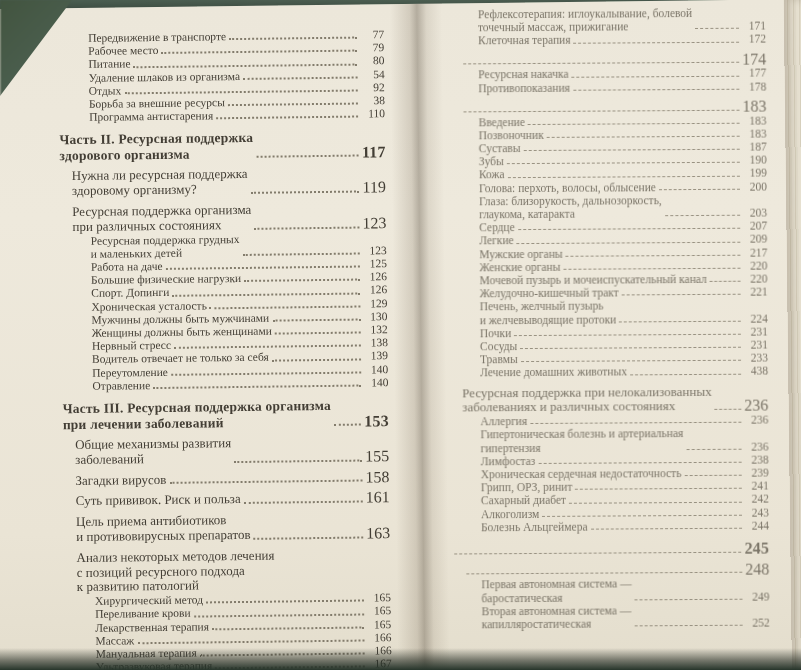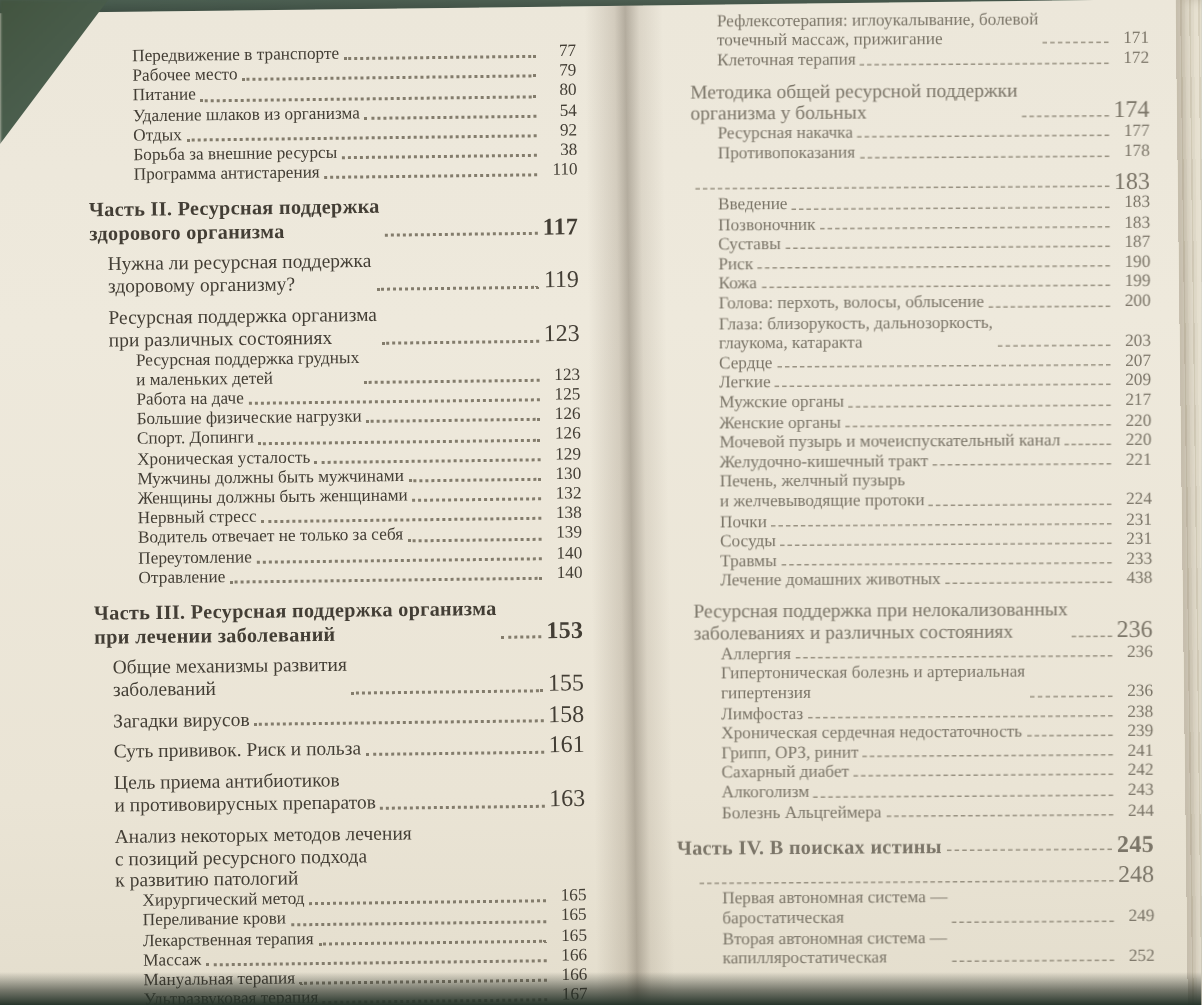--- a/index.html
+++ b/index.html
@@ -248,22 +248,20 @@
 точечный массаж, прижигание</span>
           <span class="dots"></span>
           <span class="num">171</span>
         </div>
         <div class="row lvl2">
           <span class="label">Клеточная терапия</span>
           <span class="dots"></span>
           <span class="num">172</span>
         </div>
         <div class="row lvl1">
-          <span class="label">Методика общей ресурсной поддержки
-организма у больных</span>
           <span class="dots"></span>
           <span class="num">174</span>
         </div>
         <div class="row lvl2">
           <span class="label">Ресурсная накачка</span>
           <span class="dots"></span>
           <span class="num">177</span>
         </div>
         <div class="row lvl2">
           <span class="label">Противопоказания</span>
@@ -283,21 +281,21 @@
           <span class="label">Позвоночник</span>
           <span class="dots"></span>
           <span class="num">183</span>
         </div>
         <div class="row lvl2">
           <span class="label">Суставы</span>
           <span class="dots"></span>
           <span class="num">187</span>
         </div>
         <div class="row lvl2">
-          <span class="label">Риск</span>
+          <span class="label">Зубы</span>
           <span class="dots"></span>
           <span class="num">190</span>
         </div>
         <div class="row lvl2">
           <span class="label">Кожа</span>
           <span class="dots"></span>
           <span class="num">199</span>
         </div>
         <div class="row lvl2">
           <span class="label">Голова: перхоть, волосы, облысение</span>
@@ -407,21 +405,20 @@
           <span class="label">Алкоголизм</span>
           <span class="dots"></span>
           <span class="num">243</span>
         </div>
         <div class="row lvl2">
           <span class="label">Болезнь Альцгеймера</span>
           <span class="dots"></span>
           <span class="num">244</span>
         </div>
         <div class="row lvl0">
-          <span class="label">Часть IV. В поисках истины</span>
           <span class="dots"></span>
           <span class="num">245</span>
         </div>
         <div class="row lvl1">
           <span class="dots"></span>
           <span class="num">248</span>
         </div>
         <div class="row lvl2">
           <span class="label">Первая автономная система —
 баростатическая</span>

